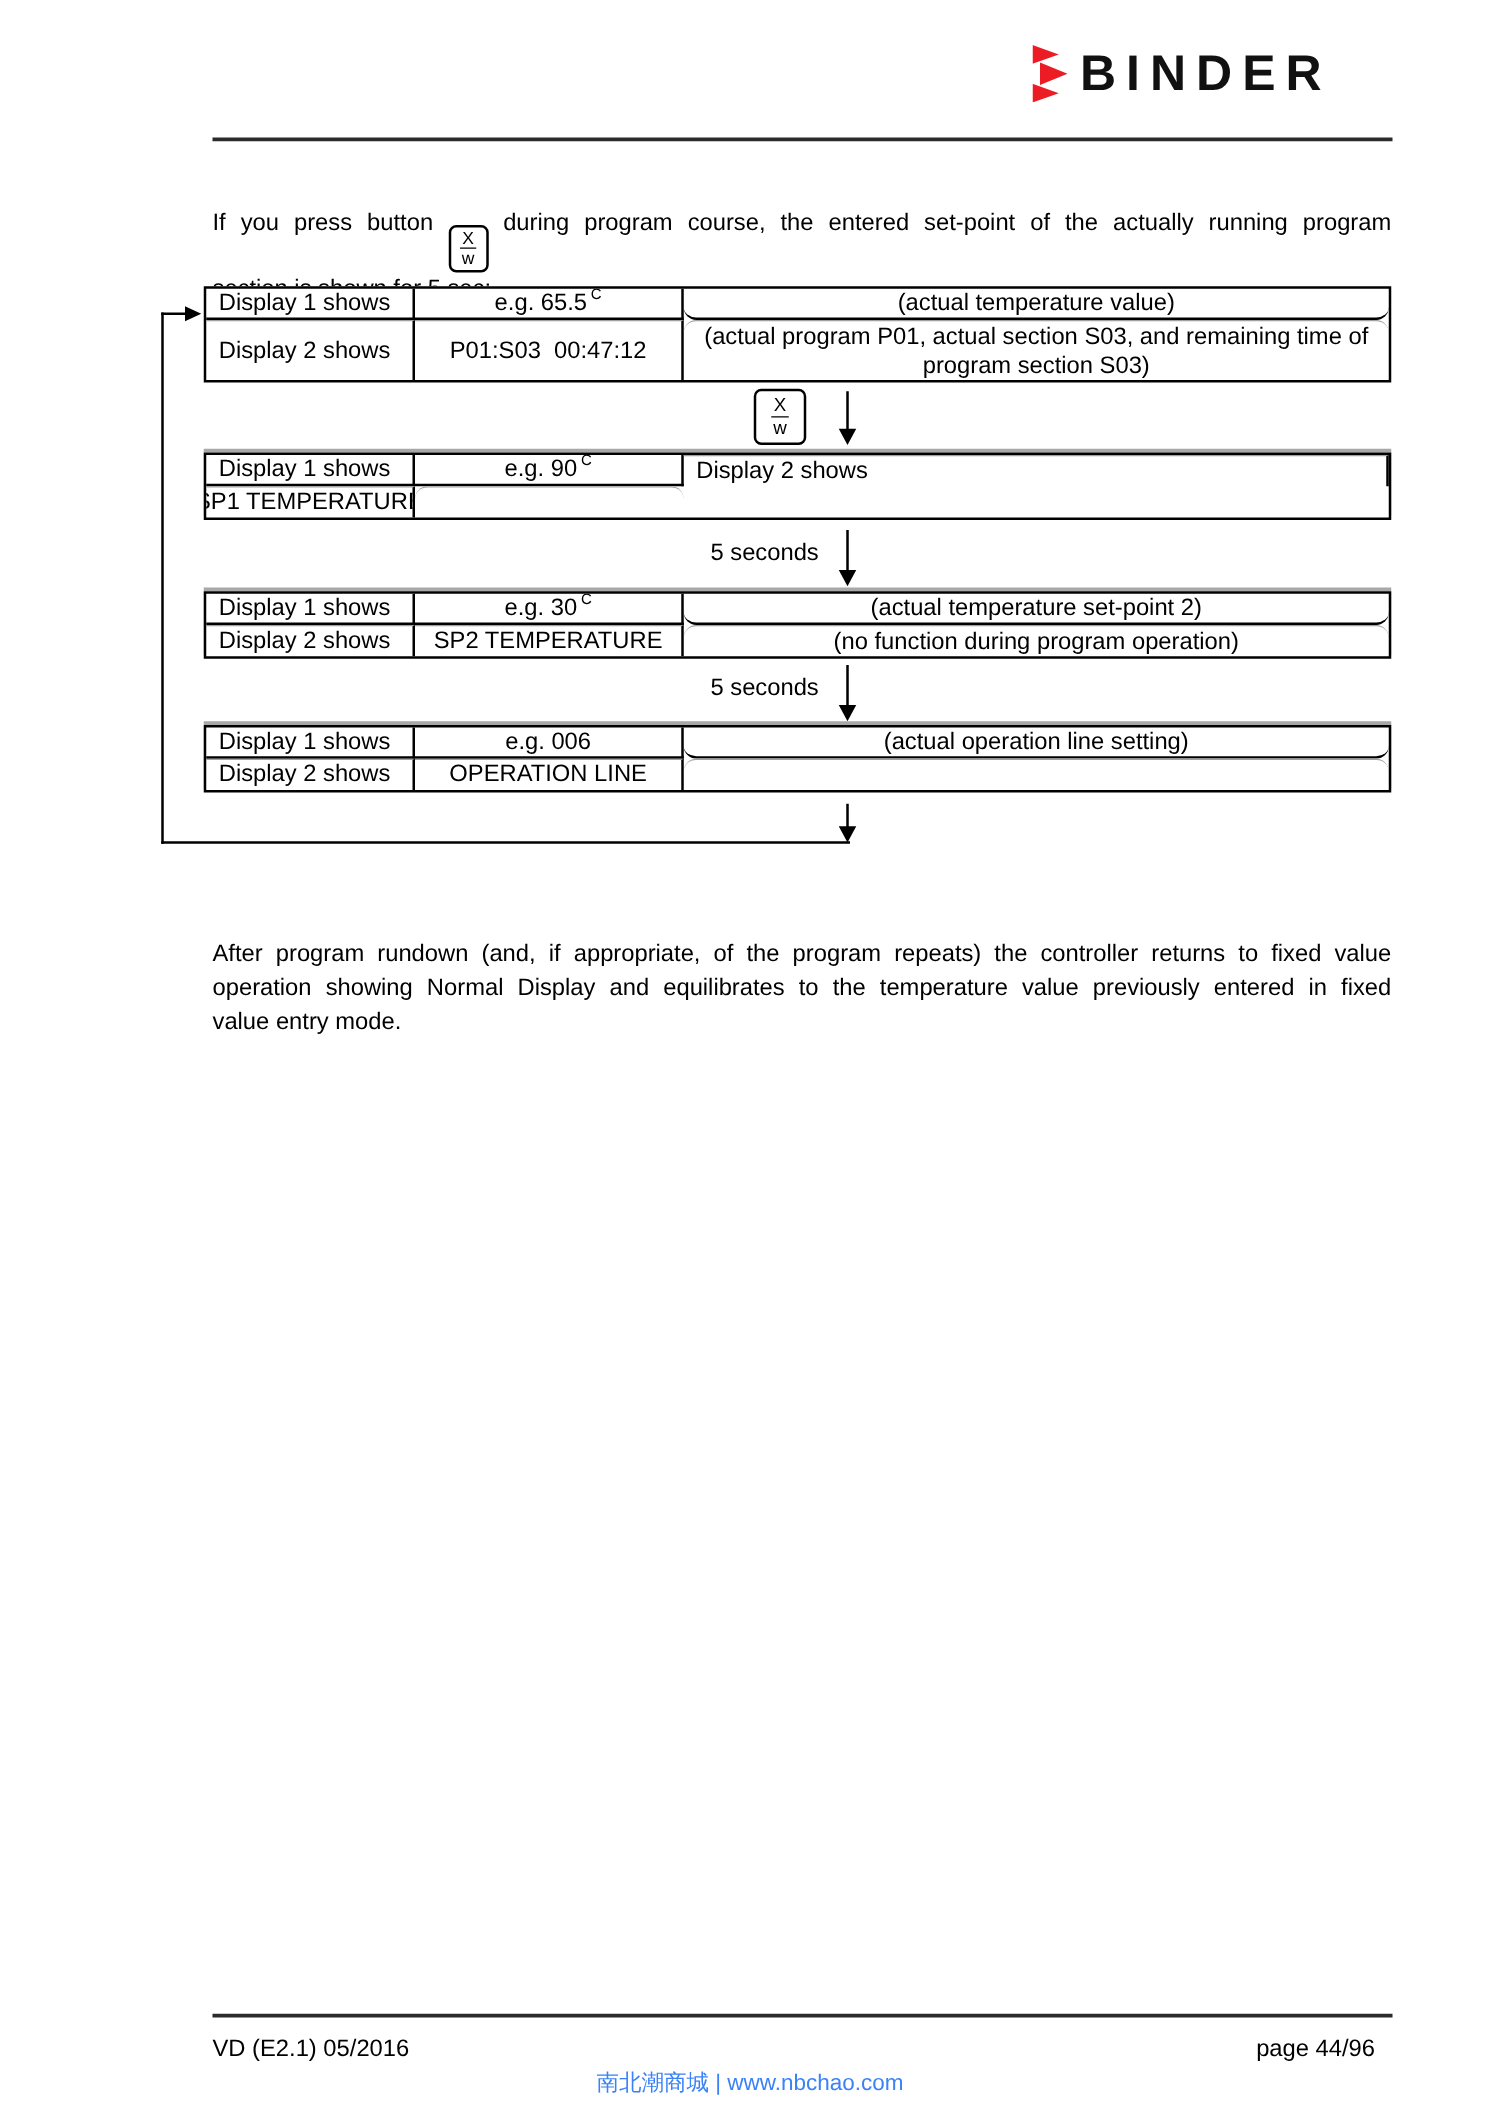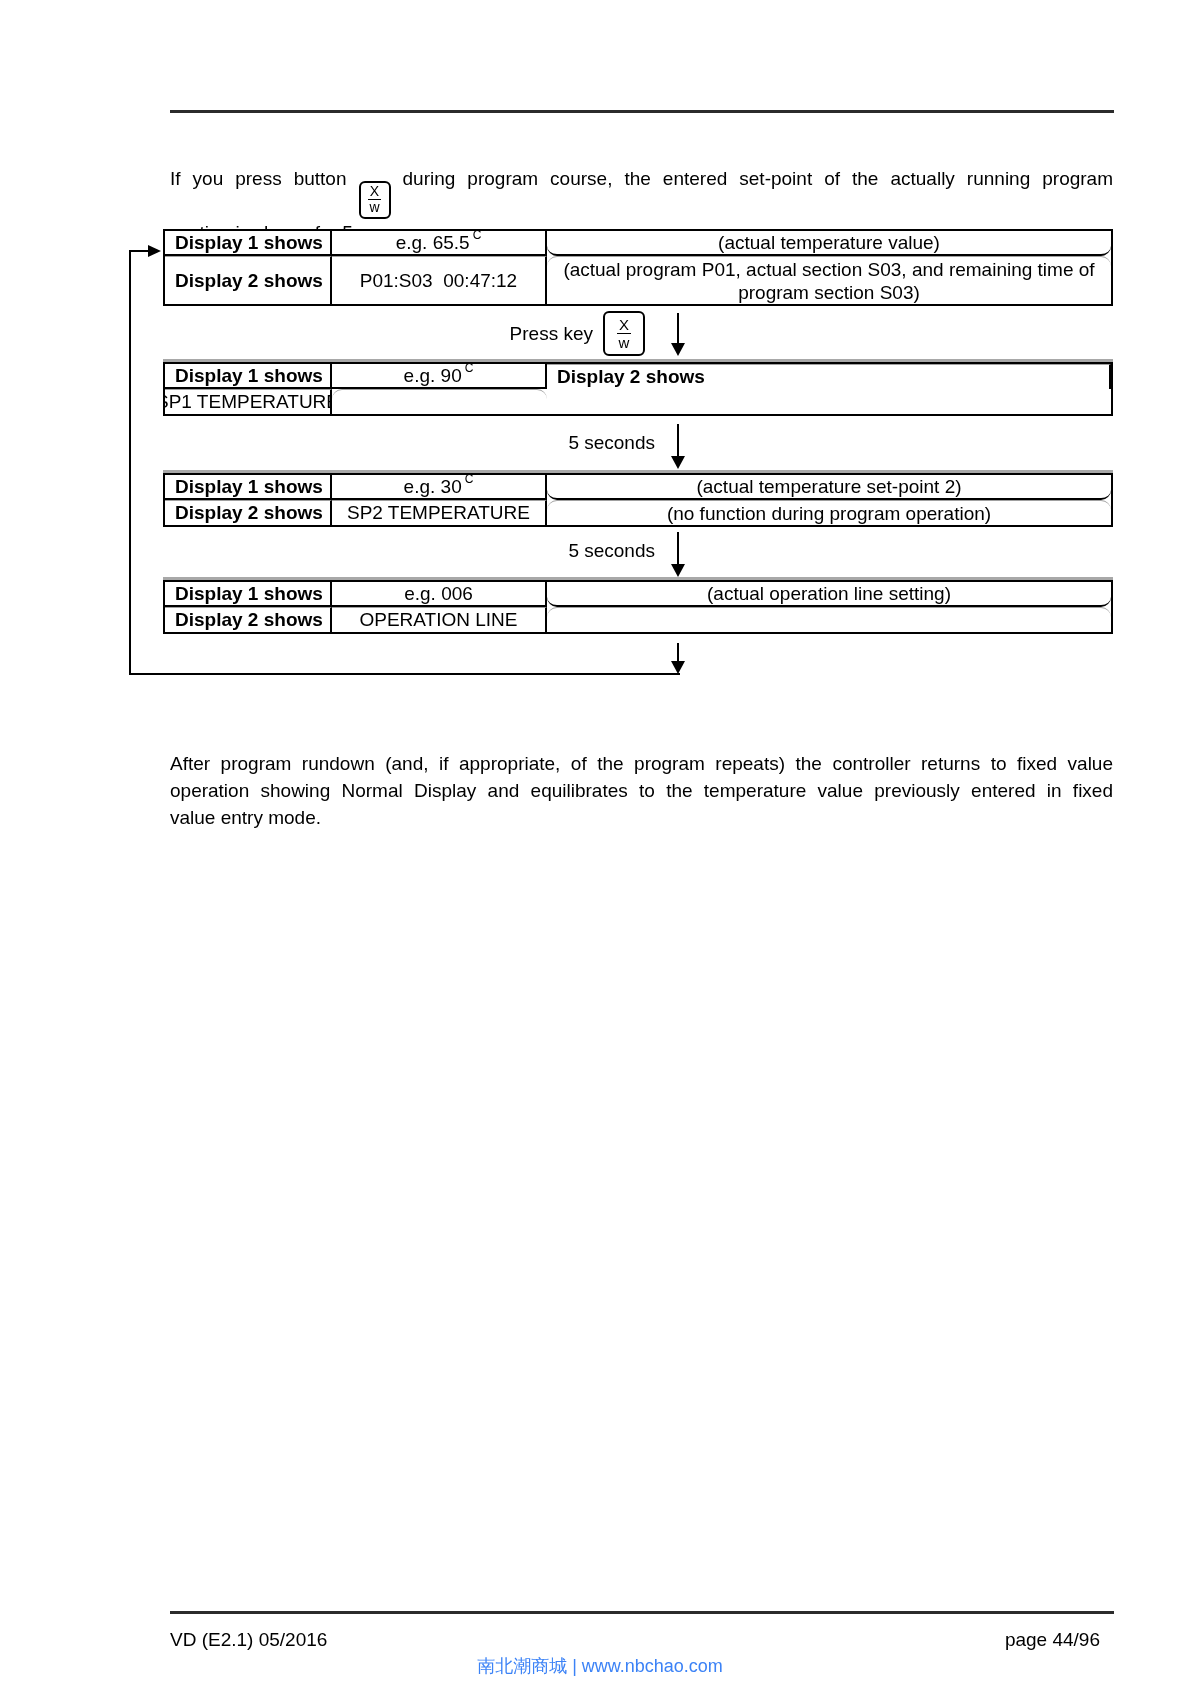--- a/index.html
+++ b/index.html
@@ -37,21 +37,21 @@
   }
   .t1{top:229px;grid-template-rows:25px 48px;}
   .t2{top:362px;grid-template-rows:25px 25px;}
   .t3{top:473px;grid-template-rows:25px 25px;}
   .t4{top:580px;grid-template-rows:25px 25px;}
   .cap{box-shadow:0 -3px 0 #a8a8a8;}
   .c{display:flex;align-items:center;padding:1px 8px;box-sizing:border-box;overflow:hidden;}
   .c.vline{border-right:2px solid #000;}
   .r1c{border-bottom:2px solid #000;}
   .r2c{border-top:1px solid #a0a0a0;}
-  .c.lab{justify-content:flex-start;padding-left:10px;white-space:nowrap;font-weight:bold;}
+  .c.lab{justify-content:flex-start;padding-left:10px;white-space:nowrap;}
   .c.val{justify-content:center;white-space:pre;}
   .c.note{justify-content:center;text-align:center;line-height:23px;border-radius:10px;}
   .sup{font-size:12px;position:relative;top:-8px;margin-left:3px;}
   
   .press-label{position:absolute;left:163px;top:323px;width:430px;text-align:right;font-size:19px;}
   .key-press{position:absolute;left:603px;top:311px;width:38px;height:41px;font-size:15px;line-height:17px;}
   .wait-label{position:absolute;left:163px;top:432px;width:492px;text-align:right;font-size:19px;}
   .wait-label.w2{top:540px;}
   
   .arrow-down{position:absolute;width:14px;}
@@ -77,20 +77,28 @@
   
   .footer-left{position:absolute;left:170px;top:1629px;font-size:19px;}
   .footer-right{position:absolute;top:1629px;left:150px;width:950px;text-align:right;font-size:19px;}
   .footer-center{position:absolute;left:0;top:1654px;width:1200px;text-align:center;font-size:18px;color:#3b82f6;}
 </style>
 </head>
 <body>
 
 <div class="page">
 
+  <div class="logo">
+    <svg class="logo-mark" viewBox="0 0 28 46" xmlns="http://www.w3.org/2000/svg">
+      <polygon points="0,0 0,15 21,7.5" fill="#ec1c24"></polygon>
+      <polygon points="6,14 6,32 28,23" fill="#ec1c24"></polygon>
+      <polygon points="0,31 0,46 21,38.5" fill="#ec1c24"></polygon>
+    </svg>
+    <span class="logo-text">BINDER</span>
+  </div>
 
   <div class="rule header"></div>
 
   <div class="intro">
     <div class="jline">
       <span>If you press button</span>
       <span class="key key-inline">
           <span class="key-x">X</span>
           <span>w</span>
         </span>
@@ -106,21 +114,20 @@
 
   <div class="dtable t1">
     <div class="c lab vline r1c">Display 1 shows</div>
     <div class="c val vline r1c"><span>e.g. 65.5</span><span class="sup">C</span></div>
     <div class="c note r1c">(actual temperature value)</div>
     <div class="c lab vline r2c">Display 2 shows</div>
     <div class="c val vline r2c">P01:S03  00:47:12</div>
     <div class="c note r2c">(actual program P01, actual section S03, and remaining time of program section S03)</div>
   </div>
 
-  <div class="press-label">Press key</div>
   <div class="key key-press">
       <span class="key-x">X</span>
       <span>w</span>
     </div>
   <div class="arrow-down a1">
       <div class="shaft"></div>
       <div class="head"></div>
     </div>
 
   <div class="dtable t2 cap">

